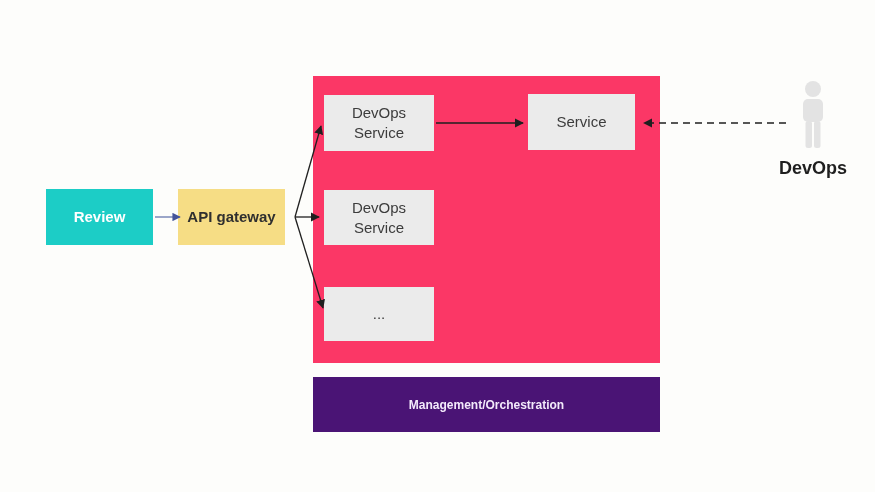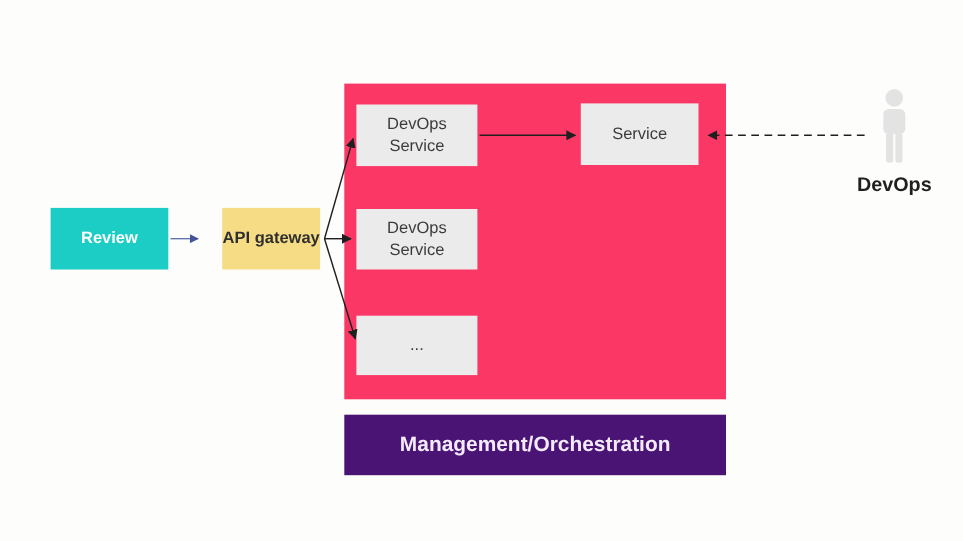--- a/index.html
+++ b/index.html
@@ -37,21 +37,21 @@
     font-size: 15px;
     line-height: 20px;
   }
   .client-box {
     left: 46px; top: 189px; width: 107px; height: 56px;
     background: var(--client_bg);
     color: var(--client_text);
     font-weight: 600;
   }
   .gateway-box {
-    left: 202px; top: 189px; width: 89px; height: 56px;
+    left: 178px; top: 189px; width: 107px; height: 56px;
     background: var(--gateway_bg);
     color: var(--gateway_text);
     font-weight: 600;
   }
   .services-container {
     position: absolute;
     left: 313px; top: 76px; width: 347px; height: 287px;
     background: var(--container_bg);
   }
   .inner-box {
@@ -61,21 +61,21 @@
   }
   .catalog-box  { left: 324px; top: 95px;  width: 110px; height: 56px; padding: 0 18px; }
   .review-box   { left: 324px; top: 190px; width: 110px; height: 55px; padding: 0 18px; }
   .more-box     { left: 324px; top: 287px; width: 110px; height: 54px; }
   .service-box  { left: 528px; top: 94px;  width: 107px; height: 56px; }
   .management-bar {
     left: 313px; top: 377px; width: 347px; height: 55px;
     background: var(--management_bg);
     color: var(--management_text);
     font-weight: 700;
-    font-size: 19px;
+    font-size: 12px;
   }
   .devops {
     position: absolute;
     left: 786px; top: 80px; width: 54px;
     display: flex;
     flex-direction: column;
     align-items: center;
   }
   .devops svg { display: block; }
   .devops-label {

